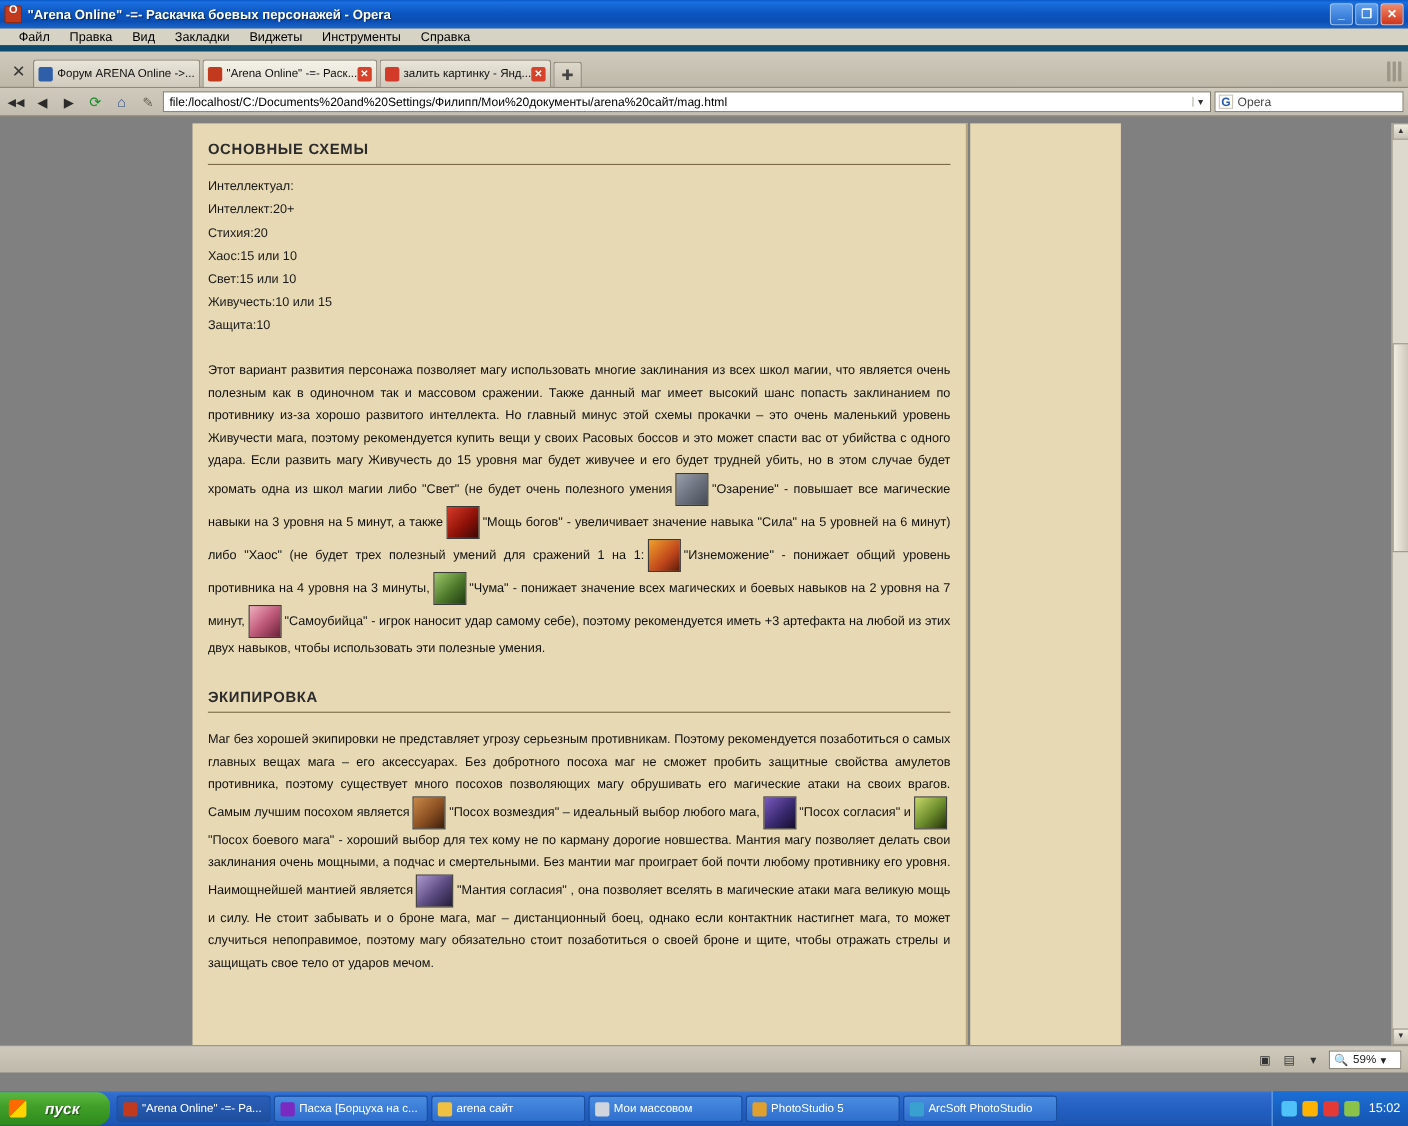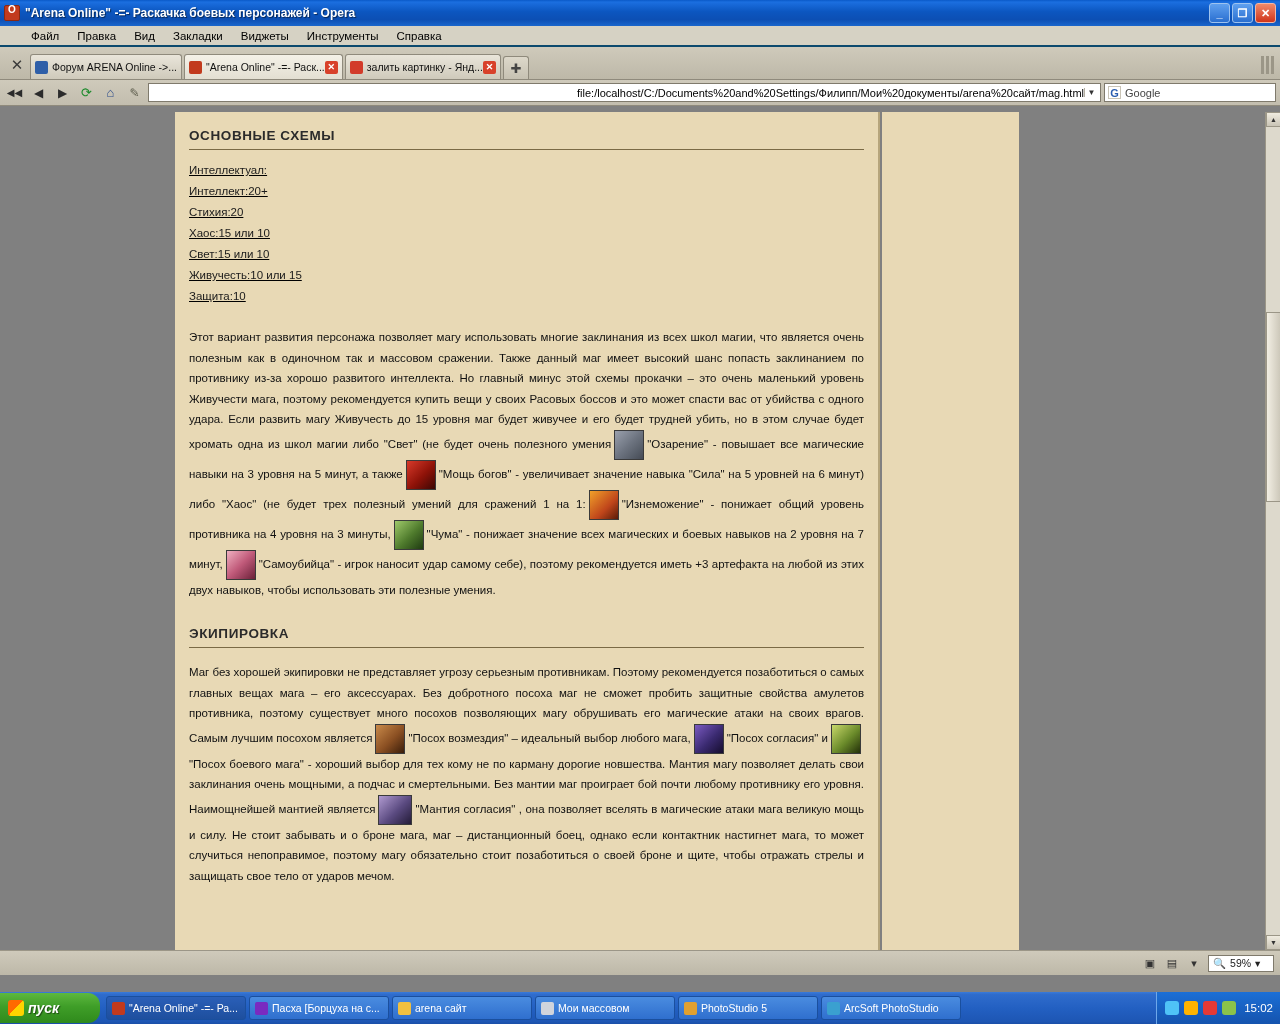--- a/index.html
+++ b/index.html
@@ -50,23 +50,23 @@
     color: #fff; font-size: 11px; font-weight: bold;
     display: flex; align-items: center; justify-content: center;
     line-height: 1;
   }
   .win-btn.close { background: linear-gradient(to bottom, #f08a6a, #d0341a); border-color: #f3b6a4; }
 
   
   .menubar {
     height: 21px;
     background: #d6d2c4;
-    border-bottom: 2px solid #0c4a6e;
-    display: flex; align-items: center;
-    padding-left: 22px;
+    border-bottom: 6px solid #0c4a6e;
+    display: flex; align-items: center;
+    padding-left: 8px;
     font-size: 11.5px; color: #000;
   }
   .menubar .mi { padding: 2px 9px; }
 
   
   .tabbar {
     height: 33px;
     background: linear-gradient(to bottom, #cfcabb, #bdb8a8);
     border-bottom: 1px solid #8f8a7c;
     display: flex; align-items: flex-end;
@@ -136,21 +136,21 @@
   .nav-btn.reload { color: #1a8a2a; font-size: 13px; }
   .nav-btn.home { color: #2a4a8a; font-size: 13px; }
   .nav-btn.edit { color: #5a5a4a; font-size: 12px; }
   .urlbox {
     flex: 1 1 auto; height: 19px;
     background: #fff; border: 1px solid #7f7a6c;
     display: flex; align-items: center;
     padding: 0 2px 0 5px;
     font-size: 11px; color: #000;
   }
-  .urlbox .urltext { flex: 1 1 auto; white-space: nowrap; overflow: hidden; text-align: right; }
+  .urlbox .urltext { flex: 1 1 auto; white-space: nowrap; overflow: hidden; }
   .urlbox .drop { width: 14px; text-align: center; font-size: 8px; color: #333; border-left: 1px solid #b5b0a2; }
   .searchbox {
     width: 172px; height: 19px;
     background: #fff; border: 1px solid #7f7a6c;
     display: flex; align-items: center; padding: 0 3px;
     font-size: 11px; color: #444; gap: 4px;
   }
   .searchbox .gicon {
     width: 13px; height: 13px; background: #fff; color: #2a5db0;
     font-weight: bold; font-size: 11px; line-height: 13px; text-align: center;
@@ -190,21 +190,21 @@
   h2.section {
     font-size: 13.5px; font-weight: bold; color: #2b2b2b;
     letter-spacing: 0.6px;
     margin: 6px 0 4px 0; padding: 0 0 6px 0;
     border-bottom: 1px solid #7a6a45;
   }
   .stat-line {
     font-size: 11.5px; color: #1a1a1a;
     margin: 0 0 4px 0; line-height: 17px;
   }
-  .stat-block { margin: 12px 0 0 0; text-decoration: underline; }
+  .stat-block { margin: 12px 0 0 0; }
   p.body {
     font-size: 11.5px; color: #111;
     text-align: justify;
     line-height: 20.5px;
     margin: 22px 0 0 0;
   }
   .inline-img {
     display: inline-block;
     vertical-align: middle;
     width: 30px; height: 30px;
@@ -257,21 +257,21 @@
   .taskbar {
     position: absolute; left: 0; bottom: 0; width: 1280px; height: 32px;
     background: linear-gradient(to bottom, #3a7ad9 0%, #2f6ccc 8%, #2360c2 50%, #1d56b4 92%, #1a4fa8 100%);
     display: flex; align-items: center;
   }
   .startbtn {
     width: 100px; height: 30px;
     background: linear-gradient(to bottom, #5db83f 0%, #3f9e28 45%, #2f8a1c 100%);
     border-radius: 0 12px 12px 0;
     color: #fff; font-weight: bold; font-style: italic; font-size: 14px;
-    display: flex; align-items: center; gap: 4px;
+    display: flex; align-items: center; gap: 17px;
     padding-left: 8px;
     text-shadow: 1px 1px 1px rgba(0,0,0,0.5);
     flex: 0 0 auto;
   }
   .startbtn .flag {
     width: 16px; height: 16px; border-radius: 3px;
     background: linear-gradient(135deg,#ff6a00 50%,#ffd400 50%);
   }
   .tasks { display: flex; align-items: center; gap: 3px; margin-left: 6px; flex: 1 1 auto; }
   .task {
@@ -365,21 +365,21 @@
   <div class="nav-btn">▶</div>
   <div class="nav-btn reload">⟳</div>
   <div class="nav-btn home">⌂</div>
   <div class="nav-btn edit">✎</div>
   <div class="urlbox">
     <span class="urltext">file:/localhost/C:/Documents%20and%20Settings/Филипп/Мои%20документы/arena%20сайт/mag.html</span>
     <span class="drop">▼</span>
   </div>
   <div class="searchbox">
     <span class="gicon">G</span>
-    <span>Google</span>
+    <span>Opera</span>
   </div>
 </div>
 
 <div class="viewport">
   <div class="page-area">
     <div class="left-gutter"></div>
     <div class="right-col"></div>
 
     <div class="content-col">
 

